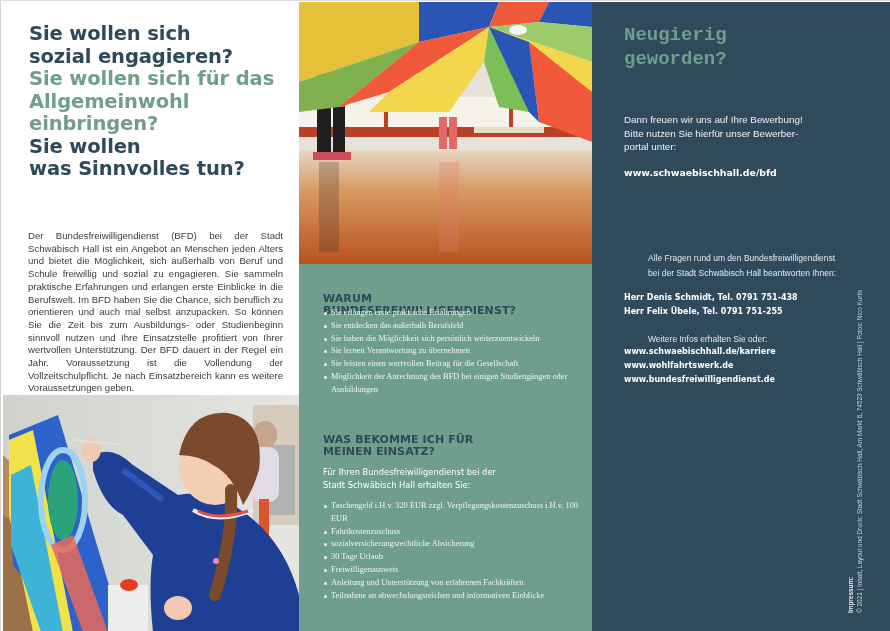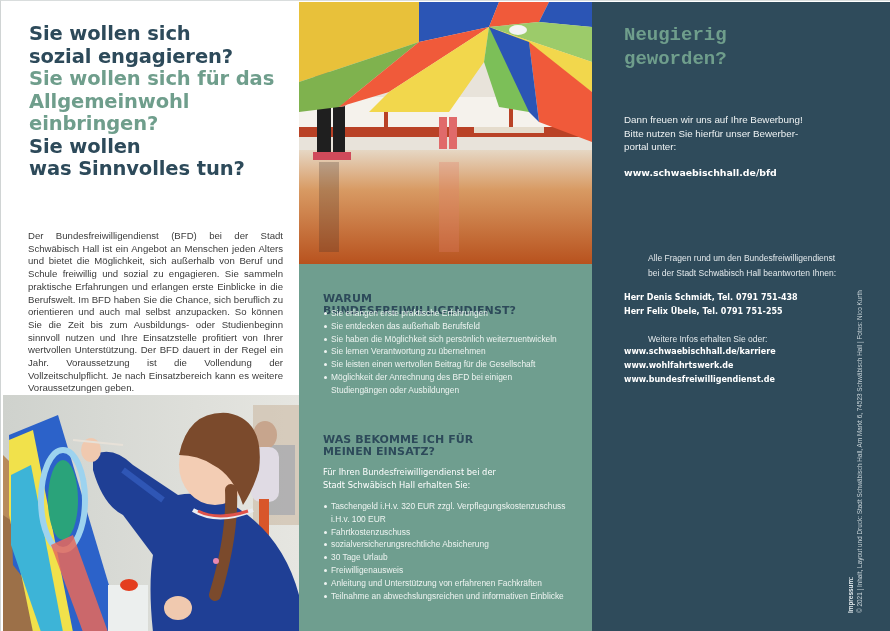--- a/index.html
+++ b/index.html
@@ -15,21 +15,21 @@
   .headline .green { color: #6f9e8c; display: block; }
   .intro { position: absolute; left: 27px; top: 194px; width: 255px; font-family: "Liberation Sans", sans-serif; font-size: 9.6px; line-height: 12.7px; color: #3b3b3b; text-align: justify; margin-top: 35px; }
 
   
   .photo-paint { position: absolute; left: 2px; top: 394px; width: 296px; height: 237px; overflow: hidden; background: #d9d9d3; }
 
   
   .photo-parachute { position: absolute; left: 298px; top: 1px; width: 293px; height: 262px; overflow: hidden; background: #b5613a; }
   .col2 { position: absolute; left: 298px; top: 263px; width: 293px; height: 368px; background: #6f9e8f; }
   .sec-title { position: absolute; left: 24px; font-family: "DejaVu Sans", sans-serif; font-weight: bold; font-size: 11px; line-height: 12px; color: #2d4a5a; letter-spacing: 0.1px; }
-  .bullets { position: absolute; left: 24px; list-style: none; font-family: Liberation Sans, sans-serif; font-size: 8.4px; line-height: 12.8px; color: #eef4f1; width: 262px; }
+  .bullets { position: absolute; left: 24px; list-style: none; font-family: Liberation Serif, serif; font-size: 8.4px; line-height: 12.8px; color: #eef4f1; width: 262px; }
   .bullets li { position: relative; padding-left: 8px; }
   .bullets li::before { content: ""; position: absolute; left: 1px; top: 5px; width: 3px; height: 3px; border-radius: 50%; background: #eef4f1; }
   .sub-intro { position: absolute; left: 24px; top: 202px; font-family: "DejaVu Sans", sans-serif; font-weight: normal; font-size: 8.3px; line-height: 12.5px; color: #ffffff; width: 250px; }
 
   
   .col3 { position: absolute; left: 591px; top: 1px; width: 299px; height: 630px; background: #2f4b5b; }
   .neu-title { position: absolute; left: 32px; top: 21px; font-family: Liberation Mono, monospace; font-weight: bold; font-size: 19px; line-height: 24px; color: #6f9e8c; }
   .c3-text { position: absolute; left: 32px; font-family: "Liberation Sans", sans-serif; font-size: 9.8px; line-height: 13.5px; color: #eef2f3; width: 220px; }
   .c3-bold { position: absolute; left: 32px; font-family: "DejaVu Sans", sans-serif; font-weight: bold; font-size: 9.4px; color: #ffffff; }
   .c3-small { position: absolute; left: 32px; font-family: "Liberation Sans", sans-serif; font-size: 8.5px; line-height: 14.5px; color: #e3e9ec; width: 230px; margin-left: 24px; }

